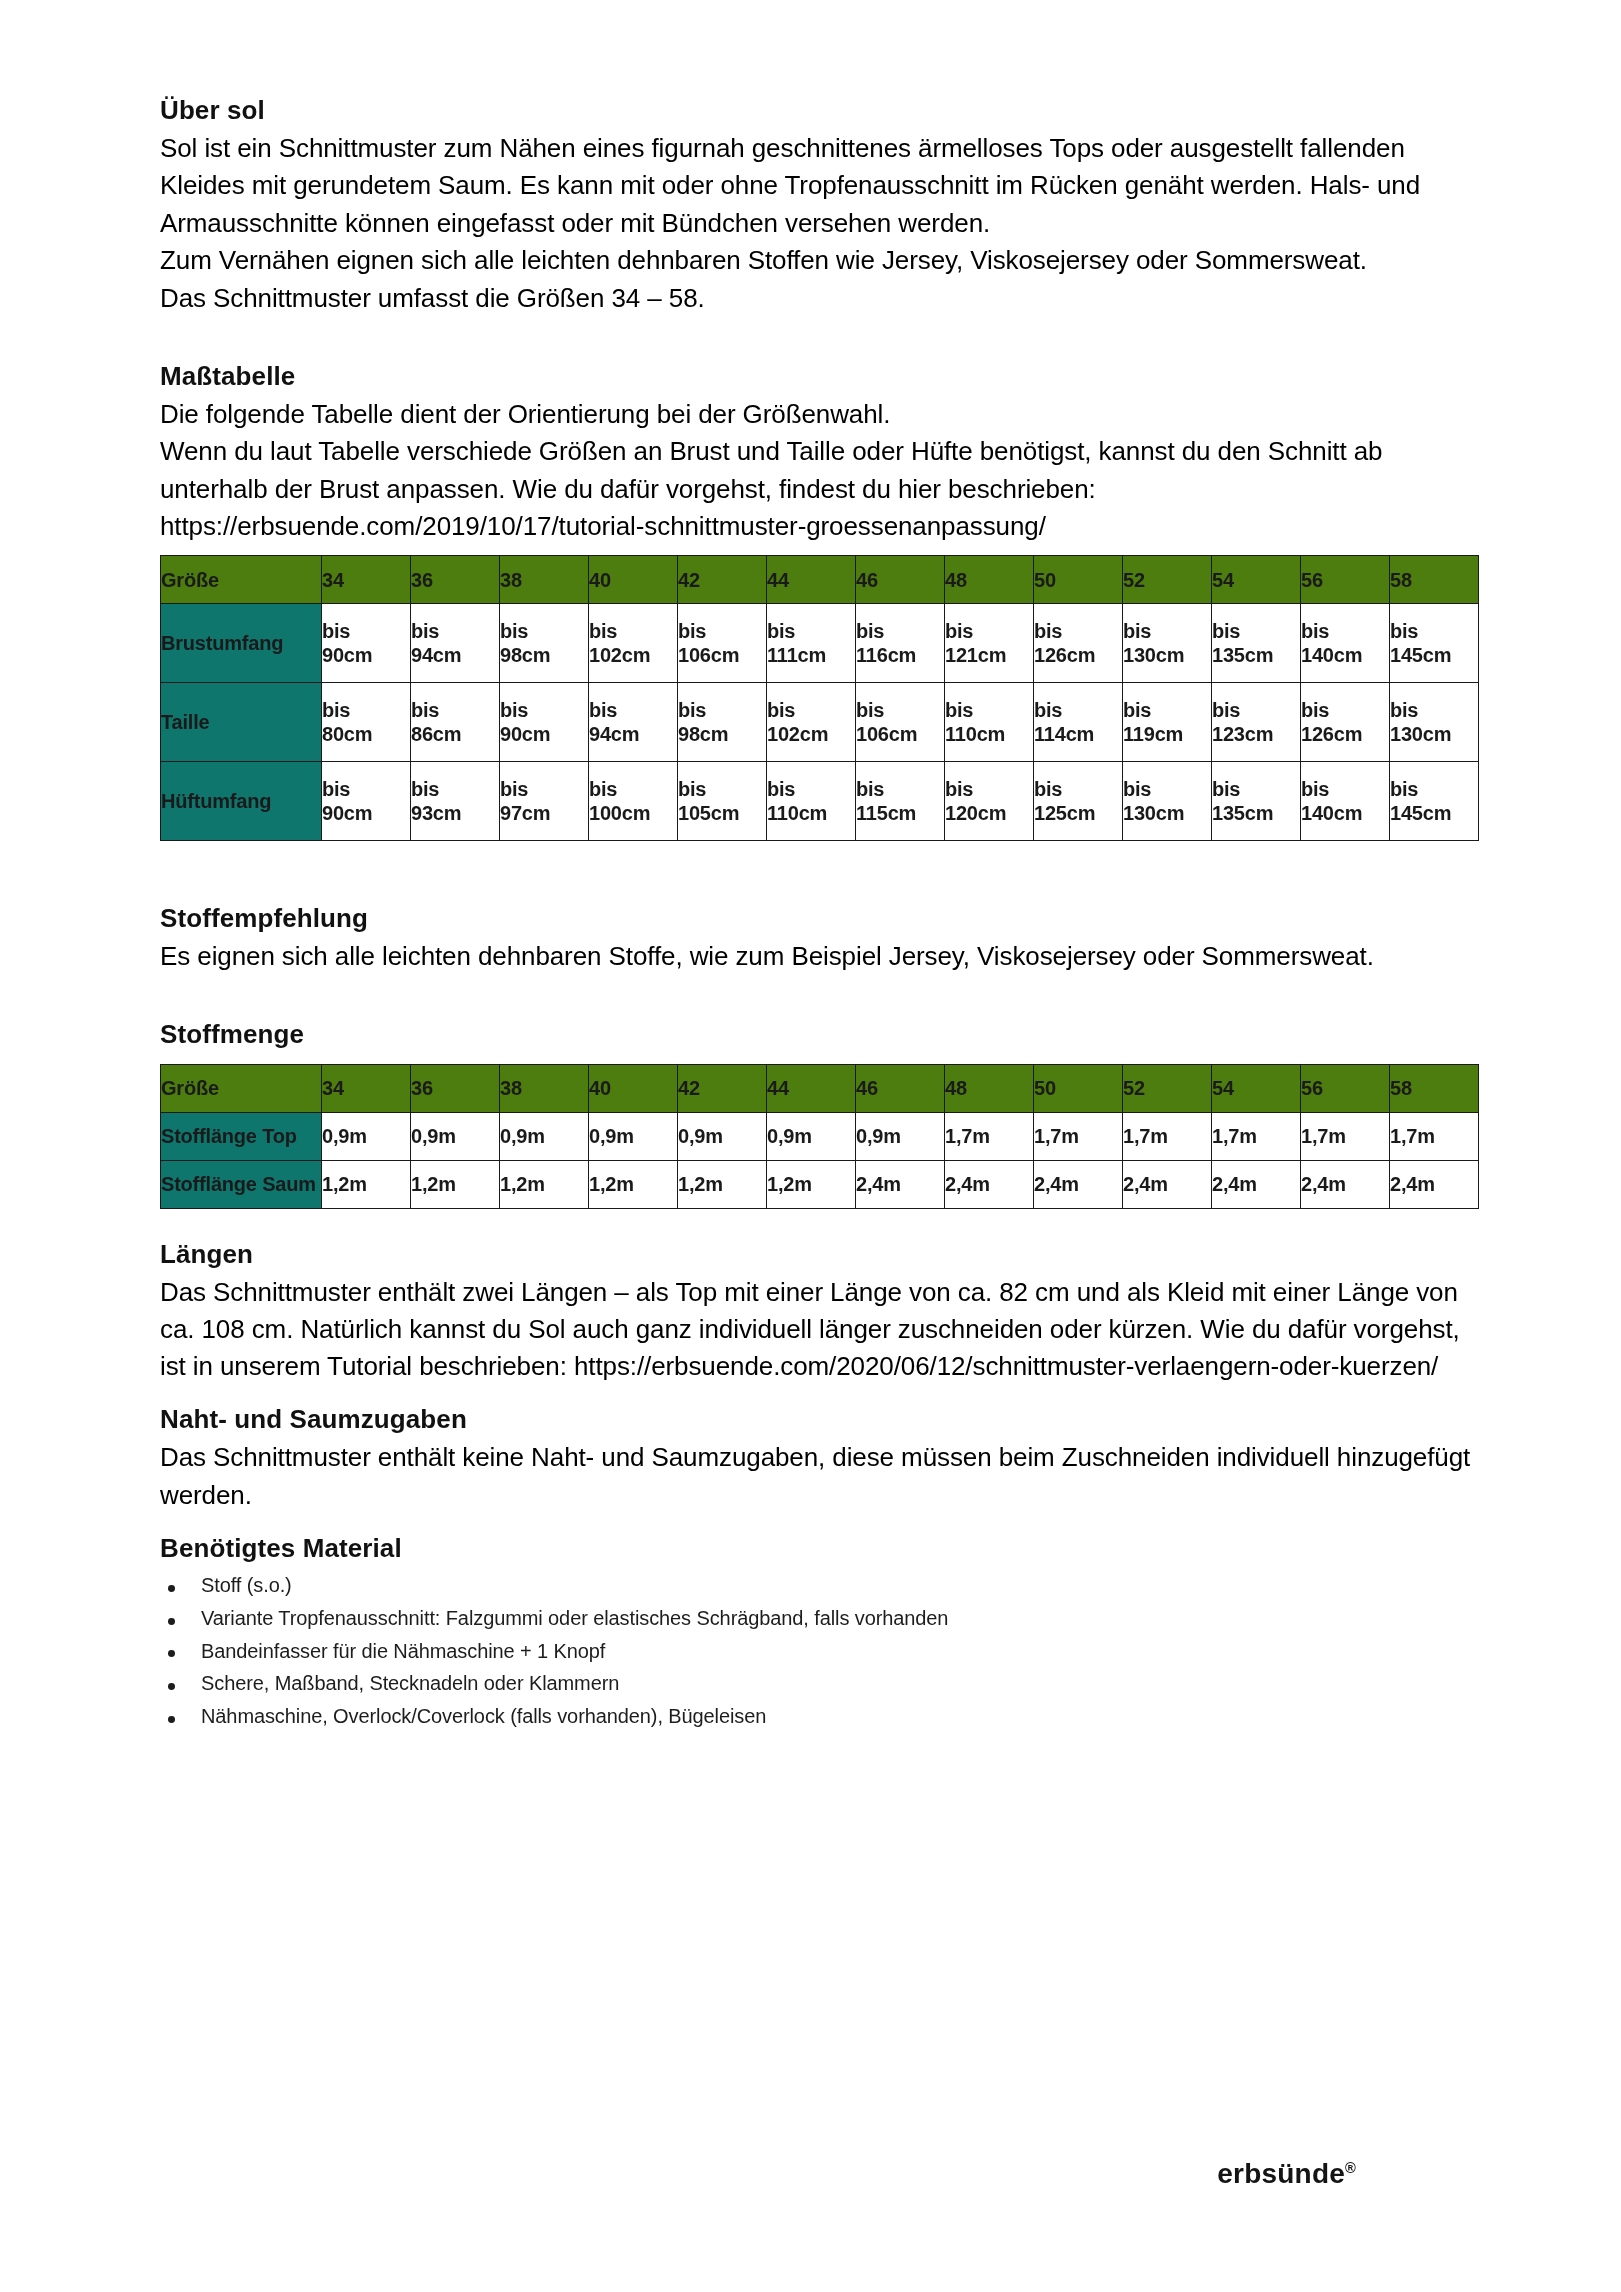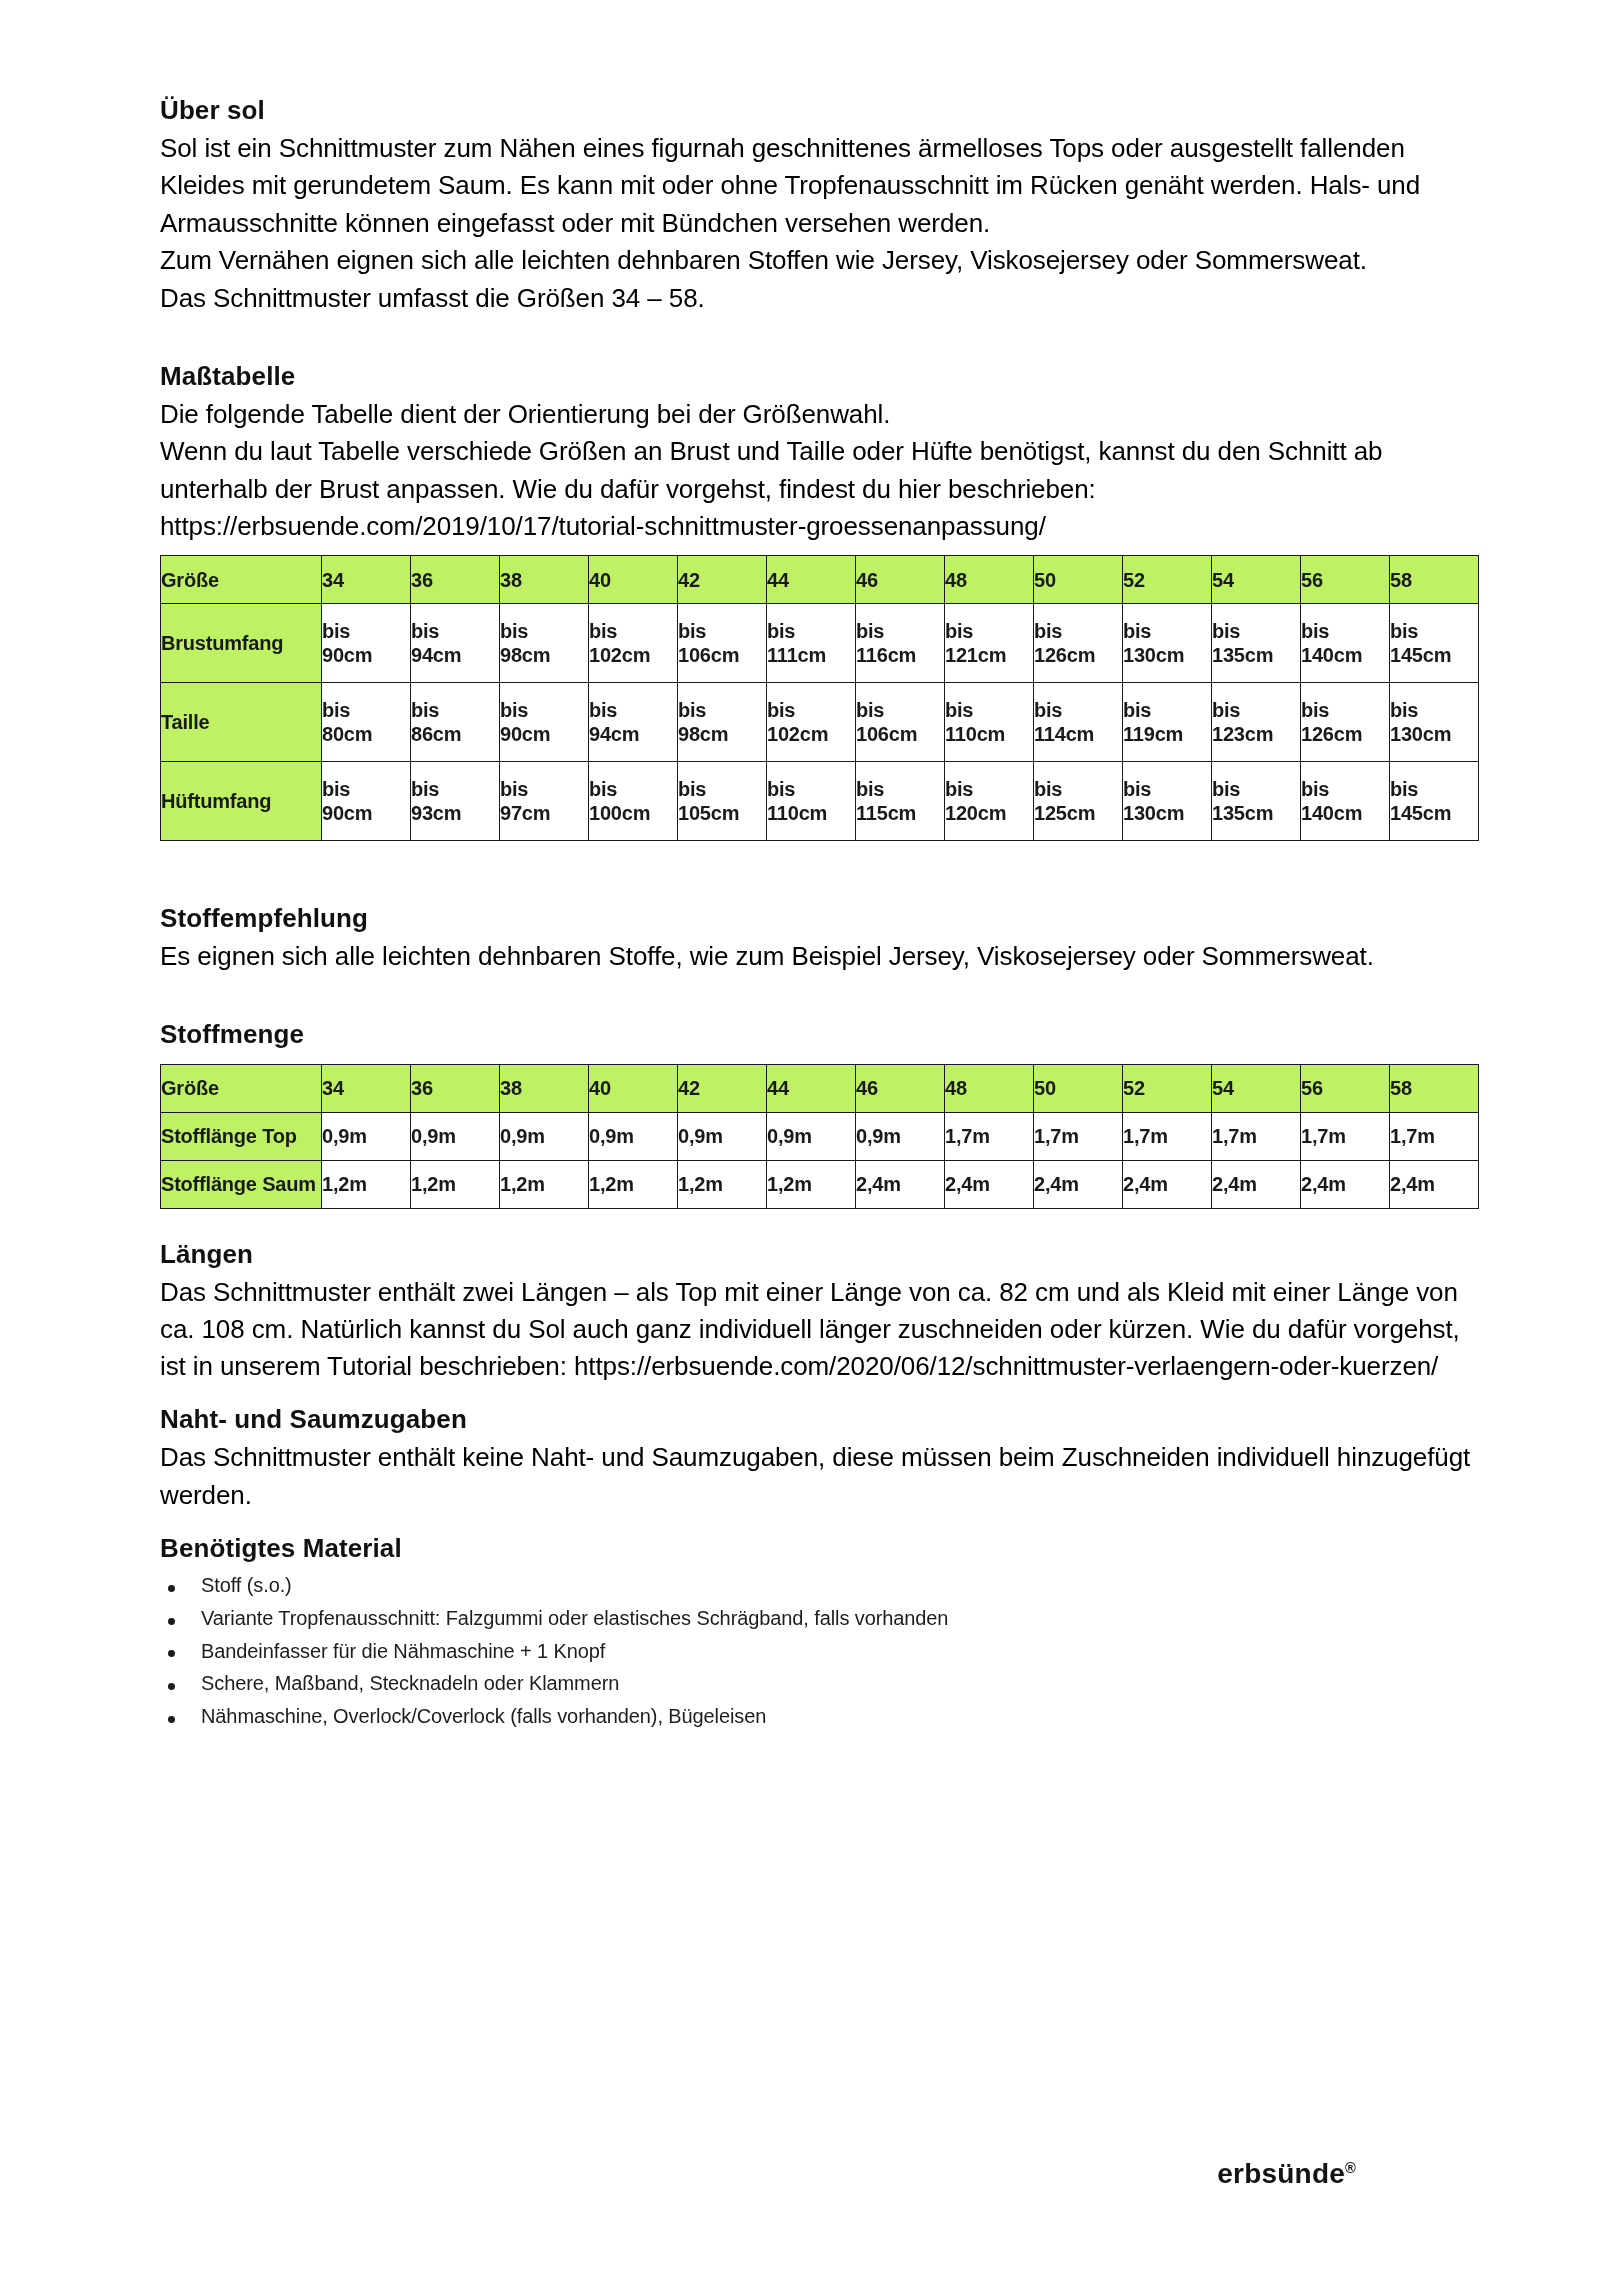--- a/index.html
+++ b/index.html
@@ -67,22 +67,22 @@
     text-align: left;
     font-size: 20px;
     line-height: 1.22;
     font-weight: bold;
     letter-spacing: -0.2px;
   }
   .cell-pad {
     padding: 0 9.8px;
   }
   
-  table.size-table thead td { background: #bef264; }
-  table.size-table tbody td.rowhead { background: #bef264; margin-left: 28px; }
+  table.size-table thead td { background: #4d7c0f; }
+  table.size-table tbody td.rowhead { background: #0f766e; margin-left: 28px; }
 
   
   #measurement-table col.labelcol { width: 161px; }
   #measurement-table col.sizecol  { width: 89px; }
   #measurement-table thead td { height: 47px; }
   #measurement-table tbody td { height: 78px; }
 
   
   #fabric-table col.labelcol { width: 161px; }
   #fabric-table col.sizecol  { width: 89px; }

